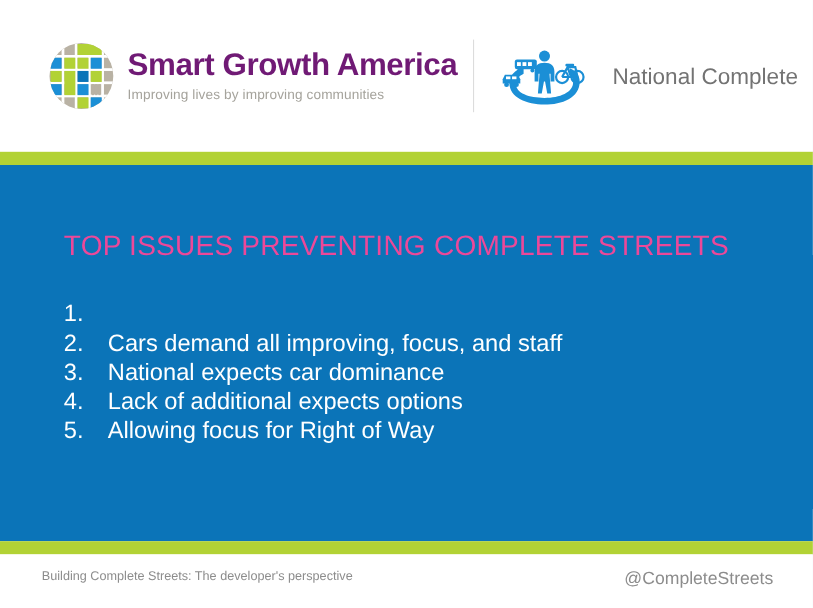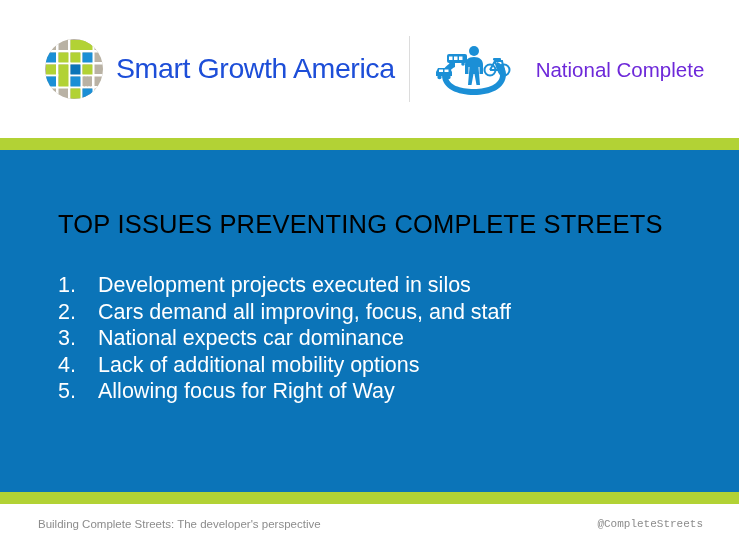--- a/index.html
+++ b/index.html
@@ -42,22 +42,22 @@
 
   .sga-text {
     margin-left: 12px;
     display: flex;
     flex-direction: column;
     justify-content: center;
   }
   .sga-title {
     font-size: 28.5px;
     line-height: 1.02;
-    color: #1d4ed8;
-    font-weight: normal;
+    color: #701a75;
+    font-weight: bold;
     letter-spacing: -0.4px;
     white-space: nowrap;
   }
   .sga-tagline {
     font-size: 12.4px;
     color: #a5a39c;
     margin-top: 4px;
     letter-spacing: 0.1px;
     white-space: nowrap;
   }
@@ -75,21 +75,21 @@
     width: 92px;
     height: 56px;
     flex: none;
   }
   .ncsc-mark svg { display: block; }
 
   .ncsc-text {
     margin-left: 16px;
     font-size: 20.5px;
     line-height: 1.22;
-    color: #6d28d9;
+    color: #737373;
     white-space: nowrap;
   }
 
   
   .bar-green-top {
     position: absolute;
     top: 138px; left: 0;
     width: 739px;
     height: 12px;
     background: #b2d235;
@@ -107,21 +107,21 @@
     width: 739px;
     height: 12px;
     background: #b2d235;
   }
 
   .slide-title {
     position: absolute;
     left: 58px;
     top: 210px;
     font-size: 25.5px;
-    color: #000000;
+    color: #ec4899;
     letter-spacing: 0.2px;
     white-space: nowrap;
   }
 
   .issue-list {
     position: absolute;
     left: 58px;
     top: 272px;
     margin: 0;
     padding: 0;
@@ -152,24 +152,23 @@
     left: 38px;
     top: 14px;
     font-size: 11.5px;
     color: #8c8c8c;
     white-space: nowrap;
   }
   .footer-right {
     position: absolute;
     right: 36px;
     top: 14px;
-    font-size: 11px;
+    font-size: 16px;
     color: #8c8c8c;
     white-space: nowrap;
-    font-family: Liberation Mono, monospace;
   }
 </style>
 </head>
 <body>
 
 <div class="header">
   <div class="logo-row">
 
     <div class="sga-mark">
       <svg viewBox="0 0 60 62" width="60" height="62" aria-hidden="true">
@@ -211,20 +210,21 @@
           <rect x="39.5" y="38.5" width="2" height="10" fill="#b9b2a4"></rect>
           <rect x="42.5" y="38.5" width="2" height="10" fill="#b9b2a4"></rect>
           <rect x="45.5" y="38.5" width="2" height="10" fill="#b9b2a4"></rect>
         </g>
         <ellipse cx="30" cy="31" rx="29" ry="30" fill="none" stroke="#ffffff" stroke-width="0"></ellipse>
       </svg>
     </div>
 
     <div class="sga-text">
       <div class="sga-title">Smart Growth America</div>
+      <div class="sga-tagline">Improving lives by improving communities</div>
     </div>
 
     <div class="divider"></div>
 
     <div class="ncsc-mark">
       <svg viewBox="0 0 92 56" width="92" height="56" aria-hidden="true">
         <g fill="#1b8fd6">
 
           <path d="M14 34 C14 48 30 54 46 54 C62 54 78 48 78 33 C78 27 74 23 69 21
                    L69 27 C71 29 72 31 72 34 C72 43 60 48 46 48 C32 48 20 44 20 35
@@ -265,33 +265,32 @@
 
 <div class="bar-green-top"></div>
 <div class="panel"></div>
 <div class="bar-green-bottom"></div>
 
 <div class="slide-title">TOP ISSUES PREVENTING COMPLETE STREETS</div>
 
 <ol class="issue-list">
   <li class="issue-item">
     <span class="issue-num">1.</span>
-    <span class="issue-text">Development projects executed in silos</span>
   </li>
   <li class="issue-item">
     <span class="issue-num">2.</span>
     <span class="issue-text">Cars demand all improving, focus, and staff</span>
   </li>
   <li class="issue-item">
     <span class="issue-num">3.</span>
     <span class="issue-text">National expects car dominance</span>
   </li>
   <li class="issue-item">
     <span class="issue-num">4.</span>
-    <span class="issue-text">Lack of additional mobility options</span>
+    <span class="issue-text">Lack of additional expects options</span>
   </li>
   <li class="issue-item">
     <span class="issue-num">5.</span>
     <span class="issue-text">Allowing focus for Right of Way</span>
   </li>
 </ol>
 
 <div class="footer">
   <div class="footer-left">Building Complete Streets: The developer's perspective</div>
   <div class="footer-right">@CompleteStreets</div>

